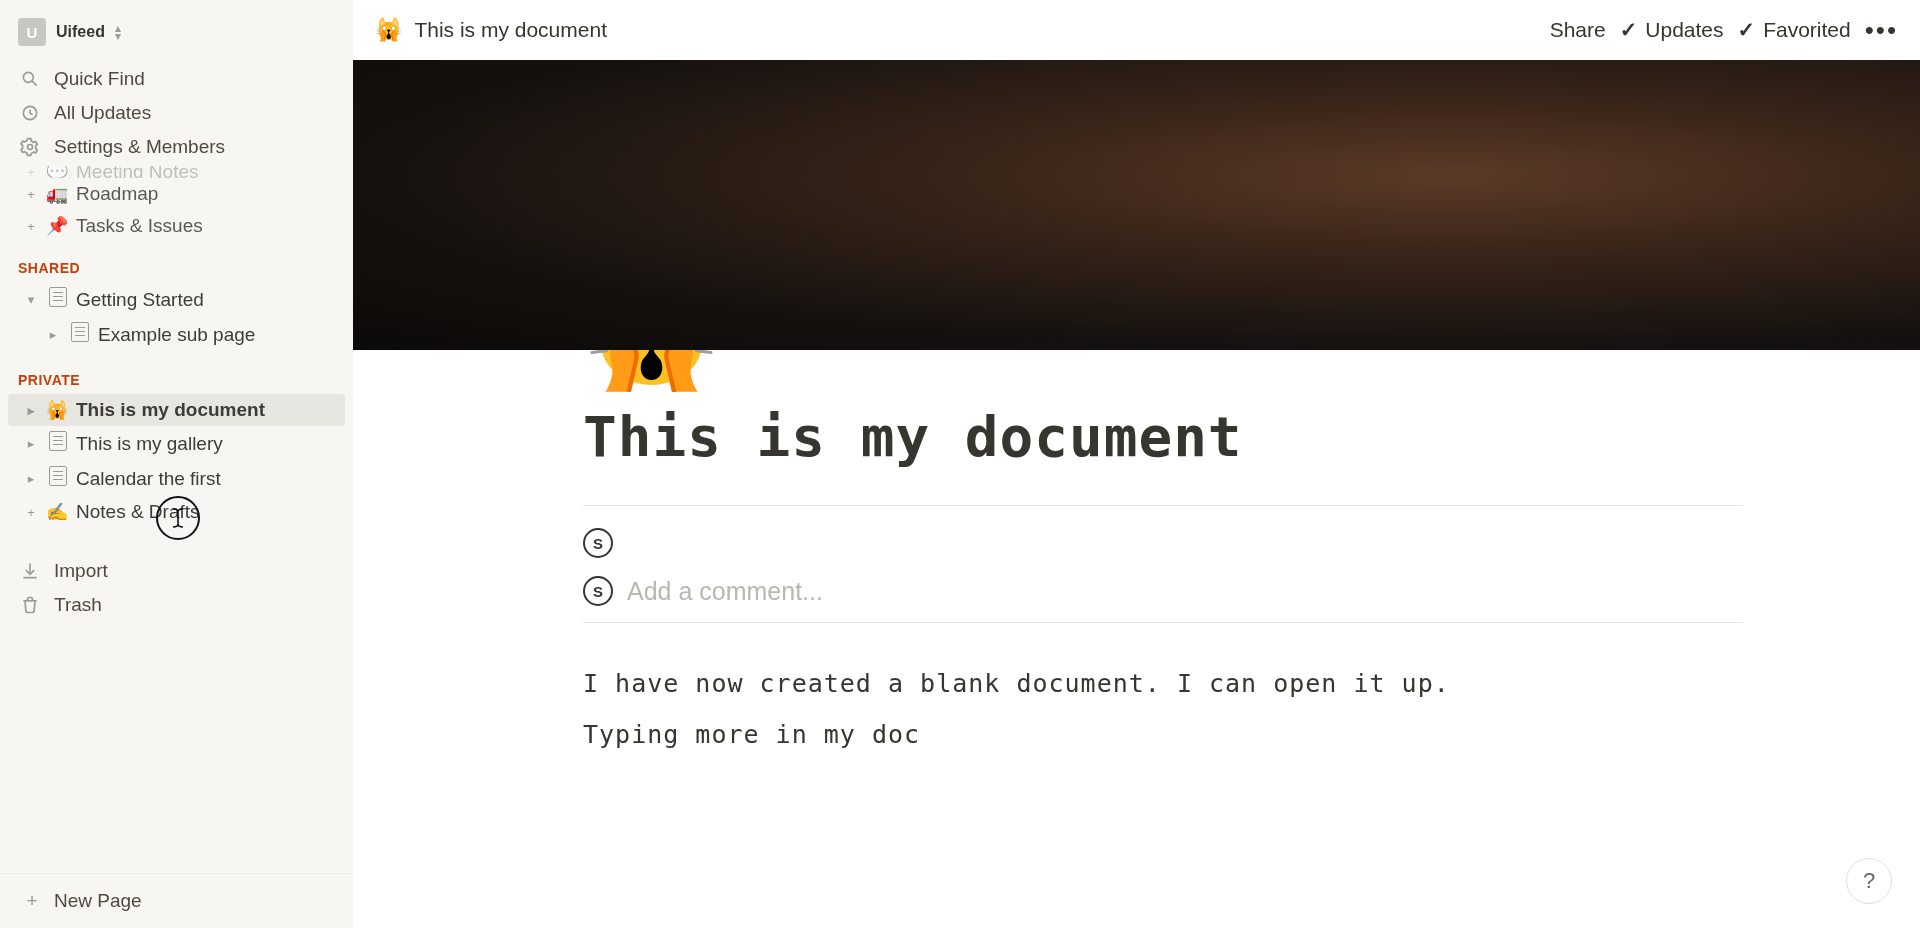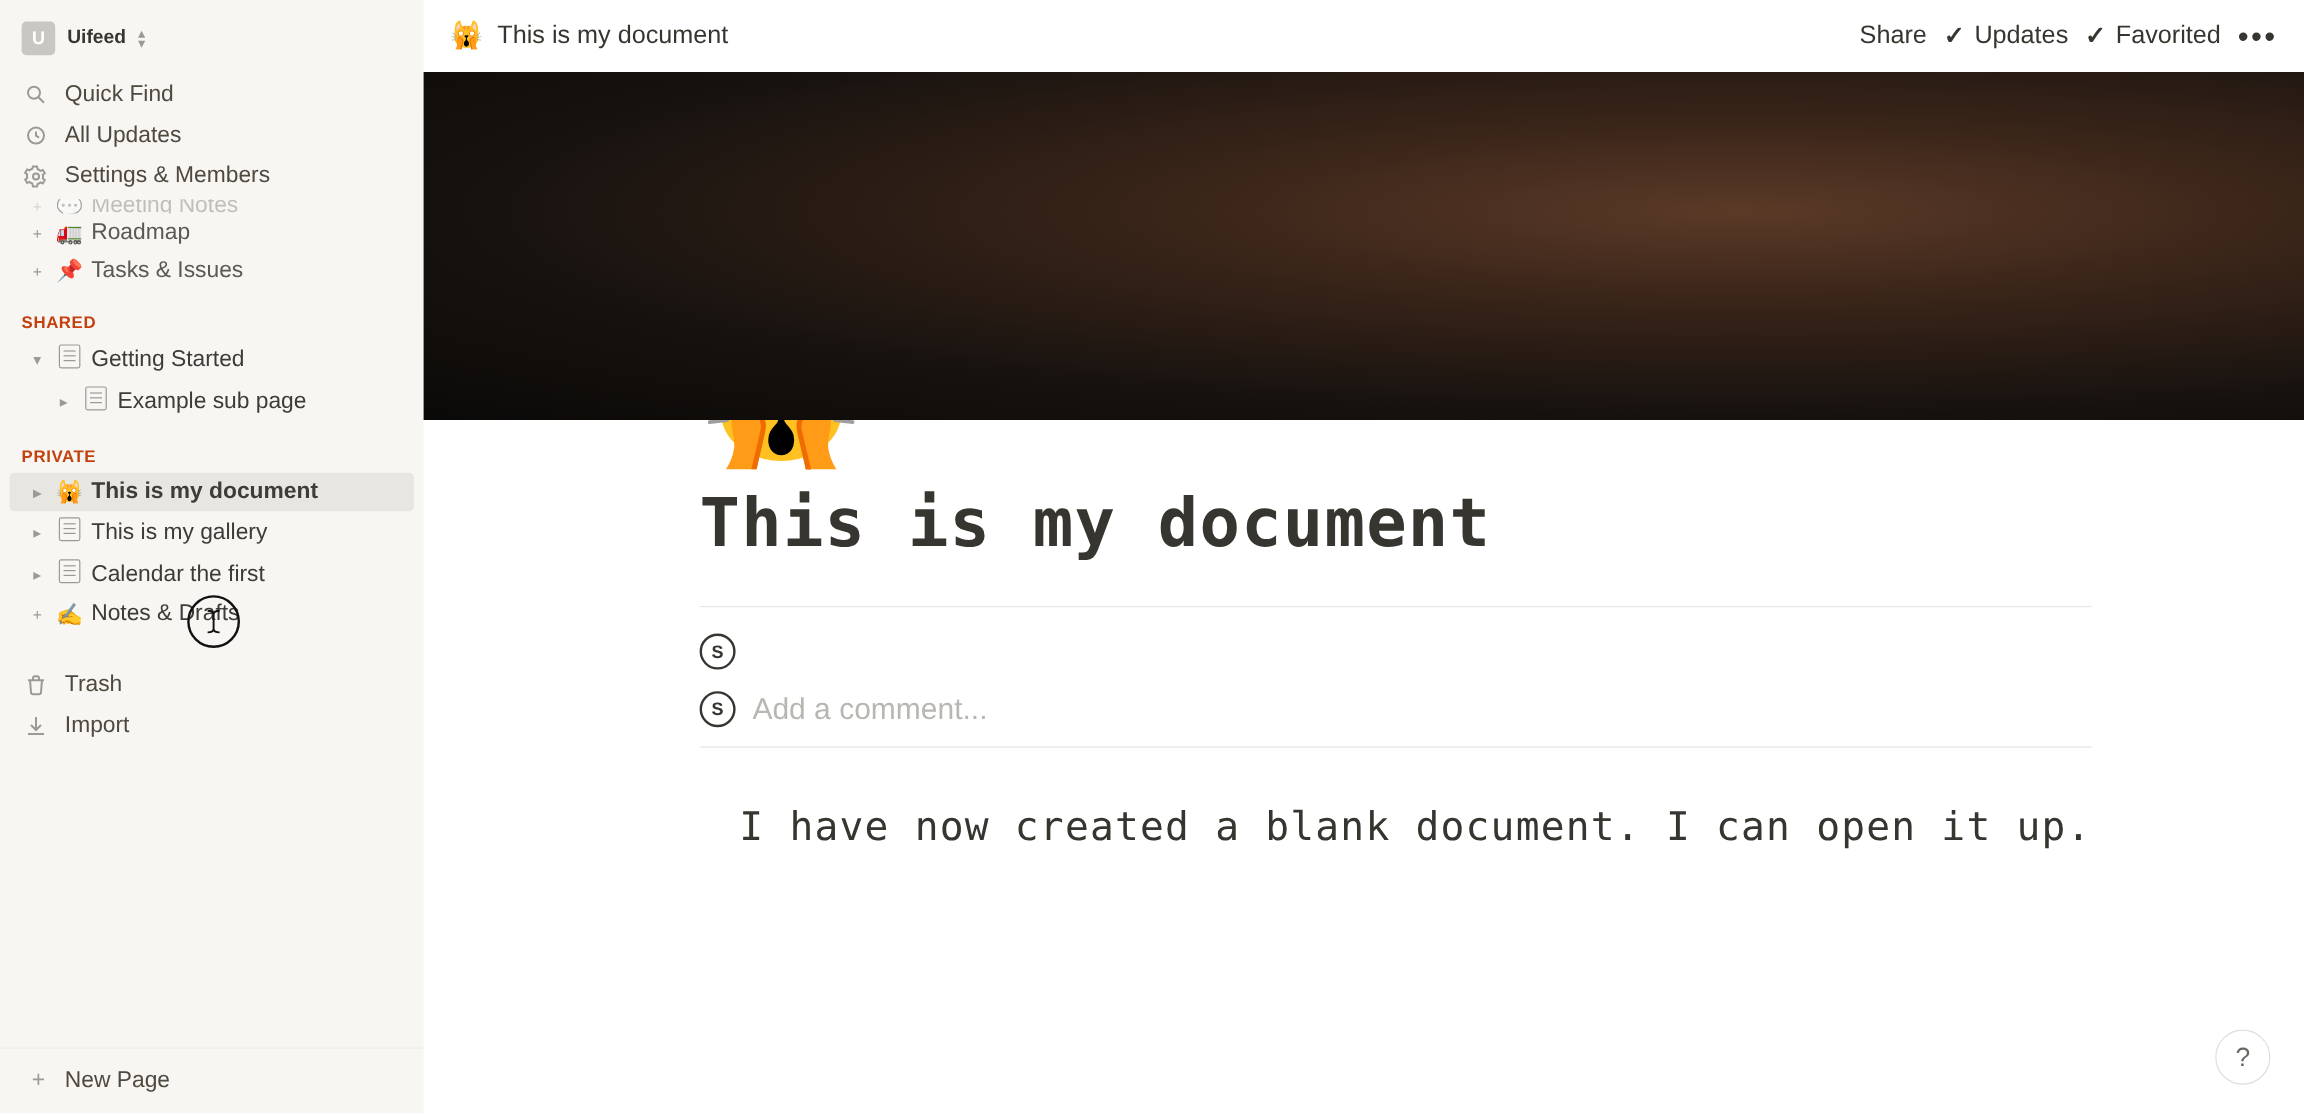--- a/index.html
+++ b/index.html
@@ -143,24 +143,23 @@
 .comment-input{
   display:flex; align-items:center; gap:14px; margin-top:18px;
 }
 .comment-input input{
   border:none; outline:none; font-size:25px; color:#0f766e;
   width:500px;
 }
 .comment-input input::placeholder{ color:#b9b7b2;}
 .content{
   font-family: ui-monospace, SFMono-Regular, Menlo, Consolas, monospace;
-  font-size:33px;
+  font-size:25px;
   letter-spacing:1px;
   margin-top:46px;
-  text-align:right;
 }
 .content p{ margin:0 0 22px 0; white-space:pre;}
 .help-fab{
   position:fixed; right:28px; bottom:24px;
   width:46px;height:46px;border-radius:50%;
   border:1px solid #e0dedb; background:#fff;
   display:flex;align-items:center;justify-content:center;
   font-size:22px; color:#6a6863; cursor:pointer;
 }
 svg{display:block;}
@@ -264,36 +263,36 @@
       <span>Notes &amp; Drafts</span>
     </div>
   </div>
 
   <div style="height:22px;"></div>
 
   <div class="nav-block">
     <div class="nav-item">
       <span class="nav-icon">
         <svg width="20" height="20" viewBox="0 0 24 24" fill="none" stroke="#9b9a97" stroke-width="2">
+            <path d="M12 3v12"></path>
+            <polyline points="7 11 12 16 17 11"></polyline>
+            <line x1="4" y1="20" x2="20" y2="20"></line>
+          </svg>
+      </span>
+      <span>Import</span>
+    </div>
+    <div class="nav-item">
+      <span class="nav-icon">
+        <svg width="20" height="20" viewBox="0 0 24 24" fill="none" stroke="#9b9a97" stroke-width="2">
             <path d="M4 7h16"></path>
             <path d="M9 7V5a2 2 0 0 1 2-2h2a2 2 0 0 1 2 2v2"></path>
             <path d="M6 7l1 12a2 2 0 0 0 2 2h6a2 2 0 0 0 2-2l1-12"></path>
           </svg>
       </span>
       <span>Trash</span>
-    </div>
-    <div class="nav-item">
-      <span class="nav-icon">
-        <svg width="20" height="20" viewBox="0 0 24 24" fill="none" stroke="#9b9a97" stroke-width="2">
-            <path d="M12 3v12"></path>
-            <polyline points="7 11 12 16 17 11"></polyline>
-            <line x1="4" y1="20" x2="20" y2="20"></line>
-          </svg>
-      </span>
-      <span>Import</span>
     </div>
   </div>
 
   <div class="sidebar-spacer"></div>
 
   <div class="sidebar-bottom">
     <div class="nav-item">
       <span class="nav-icon">+</span>
       <span>New Page</span>
     </div>
@@ -343,17 +342,18 @@
       <div class="comment-input">
         <div class="avatar-ring">S</div>
         <input type="text" placeholder="Add a comment..." style="">
       </div>
     </div>
 
     <hr class="divider">
 
     <div class="content">
       <p>I have now created a blank document. I can open it up.</p>
+      <p>Typing more in my doc</p>
     </div>
   </div>
 </main>
 
 <button class="help-fab">?</button>
 
 </body></html>

